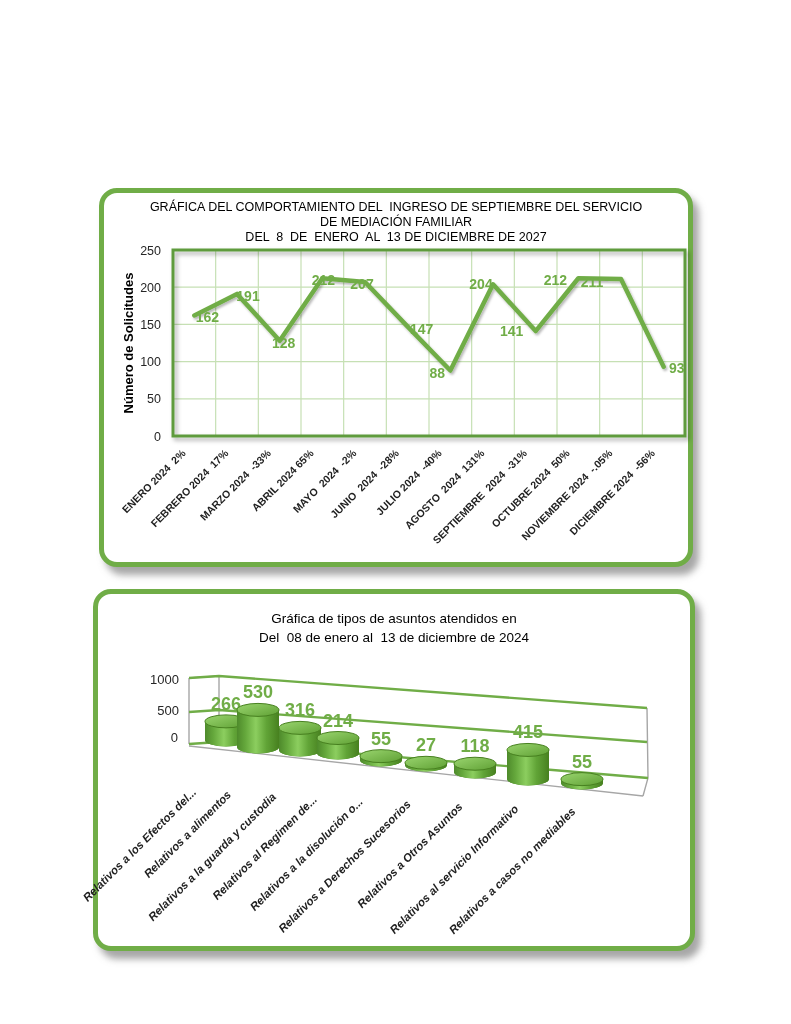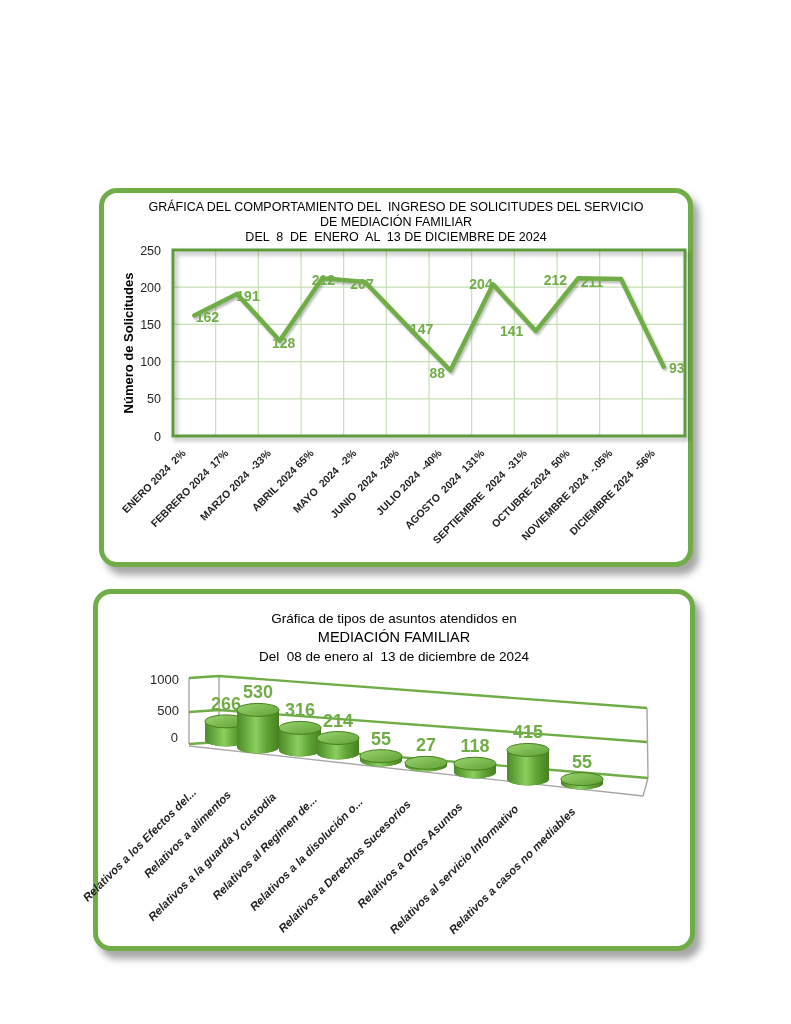--- a/index.html
+++ b/index.html
@@ -28,23 +28,23 @@
   .vlab{font-size:18px;font-weight:bold;fill:#70AD47;}
   .clab{font-size:11.5px;font-weight:bold;font-style:italic;fill:#1f1f1f;}
 </style>
 </head>
 <body>
 
 <div id="screen">
 
   <section class="card" id="card1">
     <div class="titles">
-      <div class="t1">GRÁFICA DEL COMPORTAMIENTO DEL  INGRESO DE SOLICITUDES DEL SERVICIO</div>
+      <div class="t1">GRÁFICA DEL COMPORTAMIENTO DEL  INGRESO DE SEPTIEMBRE DEL SERVICIO</div>
       <div class="t2">DE MEDIACIÓN FAMILIAR</div>
-      <div class="t3">DEL  8  DE  ENERO  AL  13 DE DICIEMBRE DE 2024</div>
+      <div class="t3">DEL  8  DE  ENERO  AL  13 DE DICIEMBRE DE 2027</div>
     </div>
     <div class="chartbox" id="chart1">
         <svg viewBox="0 0 584 318" width="584" height="318">
           <defs>
             <filter id="dsBorder" x="-20%" y="-20%" width="150%" height="150%">
               <feDropShadow dx="2.5" dy="3" stdDeviation="2" flood-color="#000000" flood-opacity="0.32"></feDropShadow>
             </filter>
             <filter id="dsLine" x="-20%" y="-20%" width="150%" height="150%">
               <feDropShadow dx="1.5" dy="2" stdDeviation="1.2" flood-color="#000000" flood-opacity="0.28"></feDropShadow>
             </filter>
@@ -105,21 +105,20 @@
             <text x="509" y="210" text-anchor="end" class="xlab" transform="rotate(-45 509 210)" style="white-space: pre;">NOVIEMBRE 2024  -.05%</text>
             <text x="551.6666666666666" y="210" text-anchor="end" class="xlab" transform="rotate(-45 551.6666666666666 210)" style="white-space: pre;">DICIEMBRE 2024  -56%</text>
           </g>
         </svg>
       </div>
   </section>
 
   <section class="card" id="card2">
     <div class="titles">
       <div class="t1">Gráfica de tipos de asuntos atendidos en</div>
-      <div class="t2">MEDIACIÓN FAMILIAR</div>
       <div class="t3">Del  08 de enero al  13 de diciembre de 2024</div>
     </div>
     <div class="chartbox" id="chart2">
         <svg viewBox="0 0 592 278" width="592" height="278">
           <defs>
             <linearGradient id="cylBody" x1="0" y1="0" x2="1" y2="0">
               <stop offset="0" stop-color="#4E8A2B"></stop>
               <stop offset="0.2" stop-color="#65A83C"></stop>
               <stop offset="0.45" stop-color="#8CCE5F"></stop>
               <stop offset="0.7" stop-color="#61A437"></stop>

